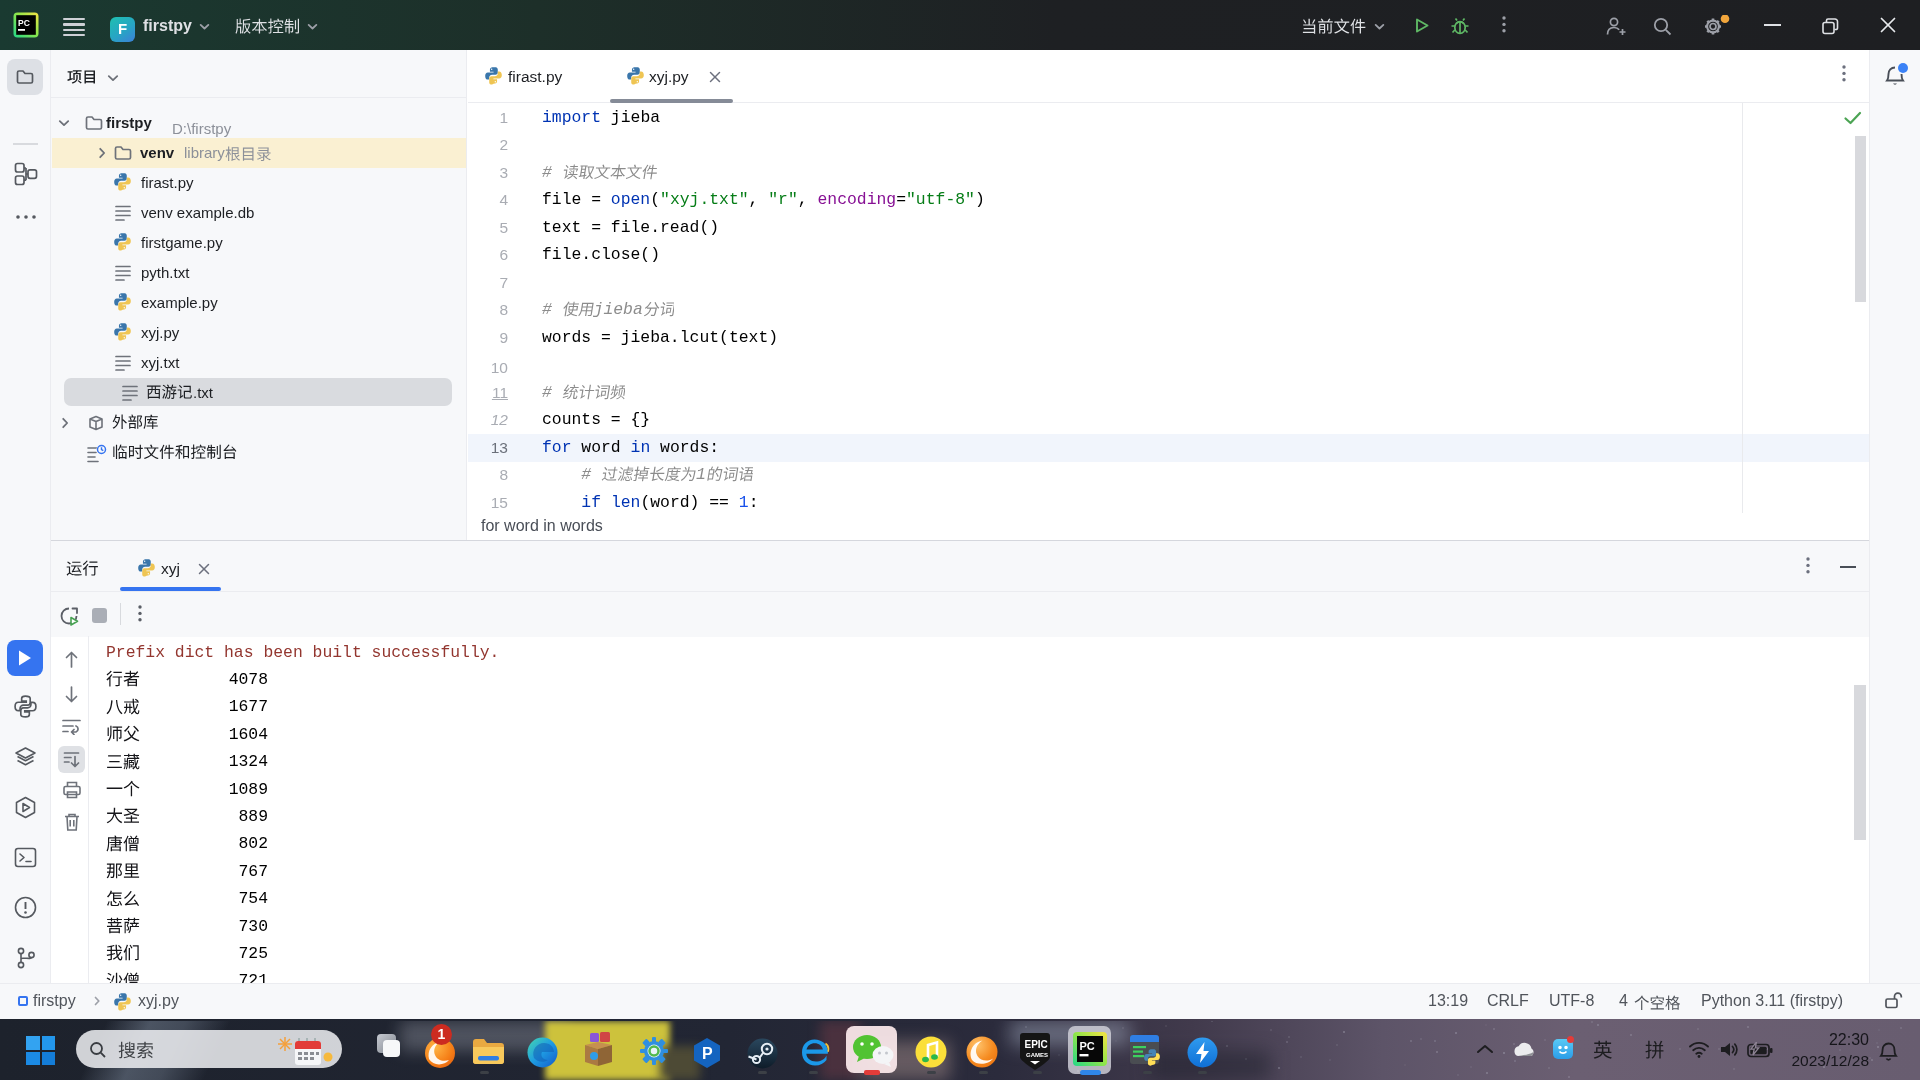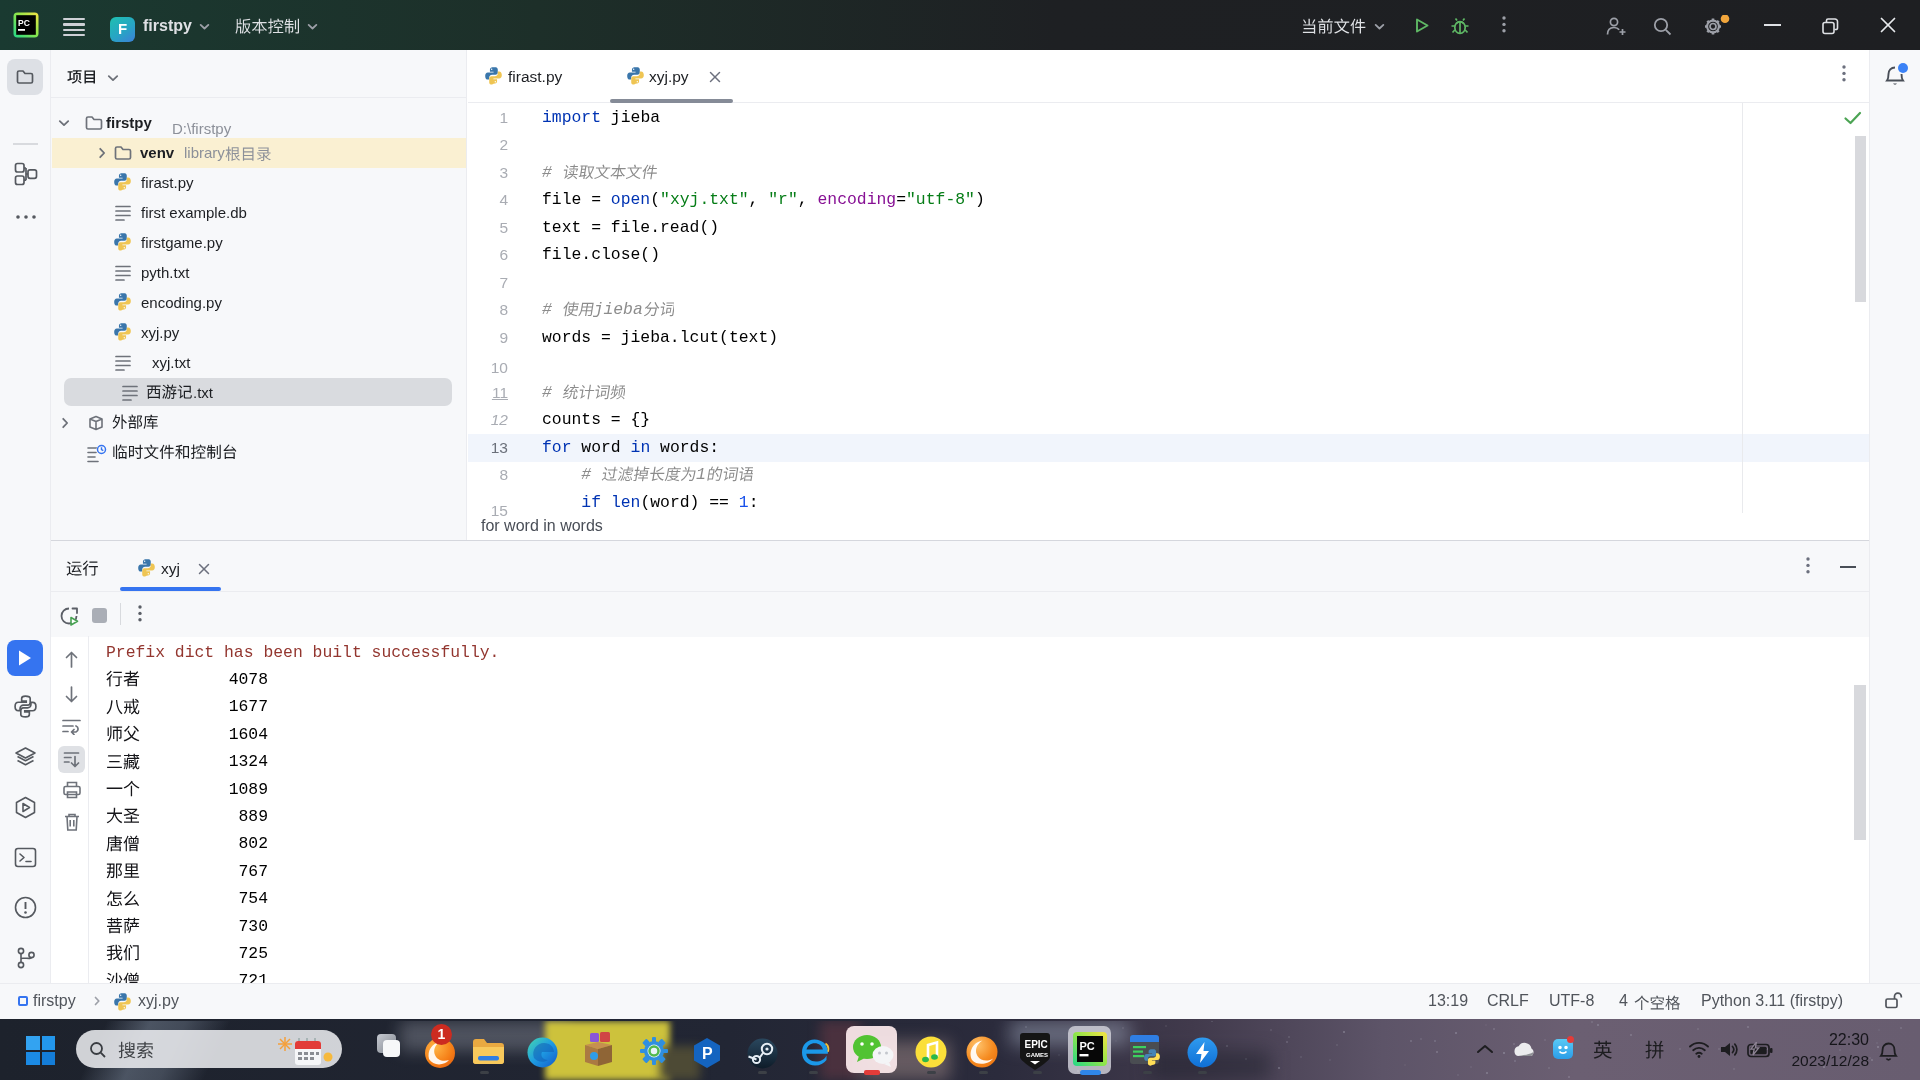--- a/index.html
+++ b/index.html
@@ -209,54 +209,54 @@
   </svg>
 <div class="tlabel" style="left:141px;top:174px">firast.py</div>
 <svg class="icon" style="left:113px;top:202px" width="20" height="20">
     <g stroke="#6e727a" stroke-width="1.7" stroke-linecap="round">
       <line x1="3" y1="4.5" x2="17" y2="4.5"></line>
       <line x1="3" y1="9" x2="17" y2="9"></line>
       <line x1="3" y1="13.5" x2="17" y2="13.5"></line>
       <line x1="3" y1="18" x2="11" y2="18"></line>
     </g>
   </svg>
-<div class="tlabel" style="left:141px;top:204px">first example.db</div>
+<div class="tlabel" style="left:141px;top:204px">venv example.db</div>
 <svg class="icon" style="left:113px;top:232px" width="19" height="19" viewBox="0 0 24 24">
     <path fill="#3a76ab" d="M11.9 1.5c-2.3 0-4.4.6-4.4 2.8v2.9h4.6v.9H4.9c-2.2 0-3.4 1.7-3.4 4.4 0 2.8 1.2 4.6 3.4 4.6h1.7v-2.6c0-1.9 1.7-3.4 3.6-3.4h4.4c1.6 0 2.8-1.3 2.8-2.9V4.3c0-2-1.6-2.8-3.6-2.8zm-2.2 1.6c.5 0 .9.4.9.95 0 .5-.4.9-.9.9s-.9-.4-.9-.9c0-.55.4-.95.9-.95z"></path>
     <path fill="#efc553" d="M12.1 22.5c2.3 0 4.4-.6 4.4-2.8v-2.9h-4.6v-.9h7.2c2.2 0 3.4-1.7 3.4-4.4 0-2.8-1.2-4.6-3.4-4.6h-1.7v2.6c0 1.9-1.7 3.4-3.6 3.4H9.4c-1.6 0-2.8 1.3-2.8 2.9v4.9c0 2 1.6 2.8 3.6 2.8zm2.2-1.6c-.5 0-.9-.4-.9-.95 0-.5.4-.9.9-.9s.9.4.9.9c0 .55-.4.95-.9.95z"></path>
   </svg>
 <div class="tlabel" style="left:141px;top:234px">firstgame.py</div>
 <svg class="icon" style="left:113px;top:262px" width="20" height="20">
     <g stroke="#6e727a" stroke-width="1.7" stroke-linecap="round">
       <line x1="3" y1="4.5" x2="17" y2="4.5"></line>
       <line x1="3" y1="9" x2="17" y2="9"></line>
       <line x1="3" y1="13.5" x2="17" y2="13.5"></line>
       <line x1="3" y1="18" x2="11" y2="18"></line>
     </g>
   </svg>
 <div class="tlabel" style="left:141px;top:264px">pyth.txt</div>
 <svg class="icon" style="left:113px;top:292px" width="19" height="19" viewBox="0 0 24 24">
     <path fill="#3a76ab" d="M11.9 1.5c-2.3 0-4.4.6-4.4 2.8v2.9h4.6v.9H4.9c-2.2 0-3.4 1.7-3.4 4.4 0 2.8 1.2 4.6 3.4 4.6h1.7v-2.6c0-1.9 1.7-3.4 3.6-3.4h4.4c1.6 0 2.8-1.3 2.8-2.9V4.3c0-2-1.6-2.8-3.6-2.8zm-2.2 1.6c.5 0 .9.4.9.95 0 .5-.4.9-.9.9s-.9-.4-.9-.9c0-.55.4-.95.9-.95z"></path>
     <path fill="#efc553" d="M12.1 22.5c2.3 0 4.4-.6 4.4-2.8v-2.9h-4.6v-.9h7.2c2.2 0 3.4-1.7 3.4-4.4 0-2.8-1.2-4.6-3.4-4.6h-1.7v2.6c0 1.9-1.7 3.4-3.6 3.4H9.4c-1.6 0-2.8 1.3-2.8 2.9v4.9c0 2 1.6 2.8 3.6 2.8zm2.2-1.6c-.5 0-.9-.4-.9-.95 0-.5.4-.9.9-.9s.9.4.9.9c0 .55-.4.95-.9.95z"></path>
   </svg>
-<div class="tlabel" style="left:141px;top:294px">encoding.py</div>
+<div class="tlabel" style="left:141px;top:294px">example.py</div>
 <svg class="icon" style="left:113px;top:322px" width="19" height="19" viewBox="0 0 24 24">
     <path fill="#3a76ab" d="M11.9 1.5c-2.3 0-4.4.6-4.4 2.8v2.9h4.6v.9H4.9c-2.2 0-3.4 1.7-3.4 4.4 0 2.8 1.2 4.6 3.4 4.6h1.7v-2.6c0-1.9 1.7-3.4 3.6-3.4h4.4c1.6 0 2.8-1.3 2.8-2.9V4.3c0-2-1.6-2.8-3.6-2.8zm-2.2 1.6c.5 0 .9.4.9.95 0 .5-.4.9-.9.9s-.9-.4-.9-.9c0-.55.4-.95.9-.95z"></path>
     <path fill="#efc553" d="M12.1 22.5c2.3 0 4.4-.6 4.4-2.8v-2.9h-4.6v-.9h7.2c2.2 0 3.4-1.7 3.4-4.4 0-2.8-1.2-4.6-3.4-4.6h-1.7v2.6c0 1.9-1.7 3.4-3.6 3.4H9.4c-1.6 0-2.8 1.3-2.8 2.9v4.9c0 2 1.6 2.8 3.6 2.8zm2.2-1.6c-.5 0-.9-.4-.9-.95 0-.5.4-.9.9-.9s.9.4.9.9c0 .55-.4.95-.9.95z"></path>
   </svg>
 <div class="tlabel" style="left:141px;top:324px">xyj.py</div>
 <svg class="icon" style="left:113px;top:352px" width="20" height="20">
     <g stroke="#6e727a" stroke-width="1.7" stroke-linecap="round">
       <line x1="3" y1="4.5" x2="17" y2="4.5"></line>
       <line x1="3" y1="9" x2="17" y2="9"></line>
       <line x1="3" y1="13.5" x2="17" y2="13.5"></line>
       <line x1="3" y1="18" x2="11" y2="18"></line>
     </g>
   </svg>
-<div class="tlabel" style="left:152px;top:354px">xyj.txt</div>
+<div class="tlabel" style="left:141px;top:354px">xyj.txt</div>
 <svg class="icon" style="left:120px;top:382px" width="20" height="20">
     <g stroke="#6e727a" stroke-width="1.7" stroke-linecap="round">
       <line x1="3" y1="4.5" x2="17" y2="4.5"></line>
       <line x1="3" y1="9" x2="17" y2="9"></line>
       <line x1="3" y1="13.5" x2="17" y2="13.5"></line>
       <line x1="3" y1="18" x2="11" y2="18"></line>
     </g>
   </svg>
 <div style="position:absolute;left:146px;top:384px;width:46.5px;height:16.4px">
     <svg style="position:absolute;" width="46.5" height="16.4" viewBox="0 0 46.5 16.4">
@@ -328,21 +328,21 @@
 <div class="lnum" style="left:468px;top:218.6px;">5</div>
 <div class="lnum" style="left:468px;top:246.1px;">6</div>
 <div class="lnum" style="left:468px;top:273.6px;">7</div>
 <div class="lnum" style="left:468px;top:301.1px;">8</div>
 <div class="lnum" style="left:468px;top:328.6px;">9</div>
 <div class="lnum" style="left:468px;top:359px;">10</div>
 <div class="lnum" style="left:468px;top:383.6px;text-decoration:underline;">11</div>
 <div class="lnum" style="left:468px;top:411.1px;font-style:italic;">12</div>
 <div class="lnum" style="left:468px;top:438.6px;color:#6b707a">13</div>
 <div class="lnum" style="left:468px;top:466.1px;">8</div>
-<div class="lnum" style="left:468px;top:493.6px;margin-top:8px;">15</div>
+<div class="lnum" style="left:468px;top:493.6px;">15</div>
 <div class="cl" style="left:542px;top:103.6px;font-family:&quot;Liberation Mono&quot;,monospace;font-size:16.4px;line-height:27.5px"><span class="kw">import</span> jieba</div>
 <div class="cl" style="left:542px;top:158.6px;font-family:&quot;Liberation Mono&quot;,monospace;font-size:16.4px;line-height:27.5px"><span class="cmt">#</span></div>
 <div style="position:absolute;left:562px;top:163.6px;width:94.8px;height:16.7px">
     <svg style="position:absolute;" width="94.8" height="16.7" viewBox="0 0 94.8 16.7">
       <path transform="skewX(-9)" transform-origin="0 13.904" d="M7.0 6.8C7.8 7.2 8.8 7.9 9.3 8.4L9.9 7.7C9.4 7.2 8.4 6.6 7.6 6.2ZM5.8 8.2C6.7 8.6 7.7 9.4 8.2 9.9L8.8 9.2C8.3 8.7 7.3 8.0 6.4 7.6ZM10.8 12.2C12.1 13.1 13.6 14.4 14.4 15.2L15.2 14.4C14.4 13.6 12.8 12.4 11.5 11.6ZM1.7 1.8C2.5 2.5 3.6 3.5 4.1 4.2L4.9 3.3C4.4 2.7 3.3 1.7 2.4 1.0ZM5.8 4.5L5.8 5.6L13.4 5.6C13.2 6.2 13.0 6.9 12.8 7.4L13.7 7.7C14.1 6.9 14.5 5.7 14.8 4.7L14.0 4.5L13.9 4.5L10.8 4.5L10.8 3.1L14.1 3.1L14.1 2.1L10.8 2.1L10.8 0.6L9.7 0.6L9.7 2.1L6.4 2.1L6.4 3.1L9.7 3.1L9.7 4.5ZM10.1 6.2L10.1 8.0C10.1 8.6 10.1 9.3 9.9 9.9L5.5 9.9L5.5 11.0L9.5 11.0C8.9 12.2 7.6 13.4 5.2 14.3C5.5 14.5 5.8 15.0 5.9 15.2C8.8 14.1 10.2 12.5 10.8 11.0L14.9 11.0L14.9 9.9L11.1 9.9C11.2 9.3 11.2 8.7 11.2 8.1L11.2 6.2ZM0.6 5.6L0.6 6.7L3.0 6.7L3.0 12.5C3.0 13.3 2.5 13.8 2.2 14.0C2.4 14.2 2.7 14.6 2.9 14.9L2.9 14.8C3.1 14.5 3.5 14.2 6.0 12.1C5.8 11.9 5.6 11.4 5.5 11.1L4.1 12.3L4.1 5.6ZM29.2 3.5C28.9 5.9 28.2 7.9 27.3 9.6C26.5 7.9 26.0 5.8 25.6 3.5ZM23.8 2.4L23.8 3.5L24.6 3.5C25.0 6.3 25.7 8.8 26.7 10.8C25.7 12.3 24.6 13.5 23.4 14.3C23.6 14.5 24.0 14.9 24.1 15.2C25.3 14.4 26.4 13.3 27.3 12.0C28.1 13.2 29.1 14.3 30.3 15.1C30.4 14.8 30.8 14.3 31.1 14.1C29.8 13.4 28.8 12.3 28.0 10.9C29.2 8.7 30.1 6.0 30.5 2.6L29.8 2.4L29.5 2.4ZM16.4 11.8L16.7 13.0L21.4 12.2L21.4 15.1L22.6 15.1L22.6 12.0L24.0 11.7L23.9 10.7L22.6 10.9L22.6 2.4L23.7 2.4L23.7 1.4L16.6 1.4L16.6 2.4L17.6 2.4L17.6 11.7ZM18.8 2.4L21.4 2.4L21.4 4.7L18.8 4.7ZM18.8 5.7L21.4 5.7L21.4 8.0L18.8 8.0ZM18.8 9.0L21.4 9.0L21.4 11.1L18.8 11.5ZM38.3 0.9C38.8 1.7 39.3 2.7 39.5 3.4L40.8 3.0C40.5 2.3 40.0 1.3 39.5 0.5ZM32.4 3.4L32.4 4.6L34.9 4.6C35.8 7.0 37.0 9.1 38.7 10.7C36.9 12.2 34.8 13.3 32.2 14.0C32.4 14.3 32.8 14.9 32.9 15.1C35.6 14.3 37.7 13.1 39.5 11.6C41.3 13.2 43.5 14.3 46.1 15.1C46.3 14.7 46.6 14.2 46.9 14.0C44.4 13.3 42.2 12.2 40.4 10.7C42.0 9.1 43.3 7.1 44.2 4.6L46.7 4.6L46.7 3.4ZM39.6 9.9C38.1 8.4 36.9 6.6 36.1 4.6L42.8 4.6C42.0 6.7 41.0 8.5 39.6 9.9ZM54.7 0.6L54.7 4.0L48.4 4.0L48.4 5.2L53.2 5.2C52.0 7.9 50.1 10.4 48.0 11.7C48.3 11.9 48.7 12.4 48.9 12.7C51.1 11.1 53.2 8.3 54.4 5.2L54.7 5.2L54.7 11.0L51.0 11.0L51.0 12.2L54.7 12.2L54.7 15.2L55.9 15.2L55.9 12.2L59.6 12.2L59.6 11.0L55.9 11.0L55.9 5.2L56.1 5.2C57.3 8.3 59.4 11.1 61.7 12.6C61.9 12.3 62.3 11.8 62.6 11.6C60.5 10.3 58.5 7.8 57.3 5.2L62.2 5.2L62.2 4.0L55.9 4.0L55.9 0.6ZM69.9 0.9C70.4 1.7 70.9 2.7 71.1 3.4L72.4 3.0C72.1 2.3 71.6 1.3 71.1 0.5ZM64.0 3.4L64.0 4.6L66.5 4.6C67.4 7.0 68.6 9.1 70.3 10.7C68.5 12.2 66.4 13.3 63.8 14.0C64.0 14.3 64.4 14.9 64.5 15.1C67.2 14.3 69.3 13.1 71.1 11.6C72.9 13.2 75.1 14.3 77.7 15.1C77.9 14.7 78.2 14.2 78.5 14.0C76.0 13.3 73.8 12.2 72.0 10.7C73.6 9.1 74.9 7.1 75.8 4.6L78.3 4.6L78.3 3.4ZM71.2 9.9C69.7 8.4 68.5 6.6 67.7 4.6L74.4 4.6C73.6 6.7 72.6 8.5 71.2 9.9ZM84.0 8.5L84.0 9.7L88.5 9.7L88.5 15.2L89.7 15.2L89.7 9.7L94.1 9.7L94.1 8.5L89.7 8.5L89.7 5.0L93.4 5.0L93.4 3.9L89.7 3.9L89.7 0.8L88.5 0.8L88.5 3.9L86.4 3.9C86.6 3.2 86.8 2.4 87.0 1.7L85.8 1.4C85.5 3.5 84.8 5.5 83.9 6.8C84.2 7.0 84.7 7.3 84.9 7.4C85.3 6.8 85.7 5.9 86.0 5.0L88.5 5.0L88.5 8.5ZM83.2 0.7C82.4 3.1 81.0 5.5 79.5 7.0C79.7 7.3 80.1 7.9 80.2 8.2C80.7 7.6 81.2 7.0 81.6 6.3L81.6 15.1L82.8 15.1L82.8 4.5C83.4 3.4 83.9 2.2 84.4 1.0Z" fill="#8c8c8c"></path>
     </svg>
   </div>
 <div class="cl" style="left:542px;top:186.1px;font-family:&quot;Liberation Mono&quot;,monospace;font-size:16.4px;line-height:27.5px">file = <span class="kw">open</span>(<span class="str">"xyj.txt"</span>, <span class="str">"r"</span>, <span class="prm">encoding</span>=<span class="str">"utf-8"</span>)</div>
 <div class="cl" style="left:542px;top:213.6px;font-family:&quot;Liberation Mono&quot;,monospace;font-size:16.4px;line-height:27.5px">text = file.read()</div>
 <div class="cl" style="left:542px;top:241.1px;font-family:&quot;Liberation Mono&quot;,monospace;font-size:16.4px;line-height:27.5px">file.close()</div>

